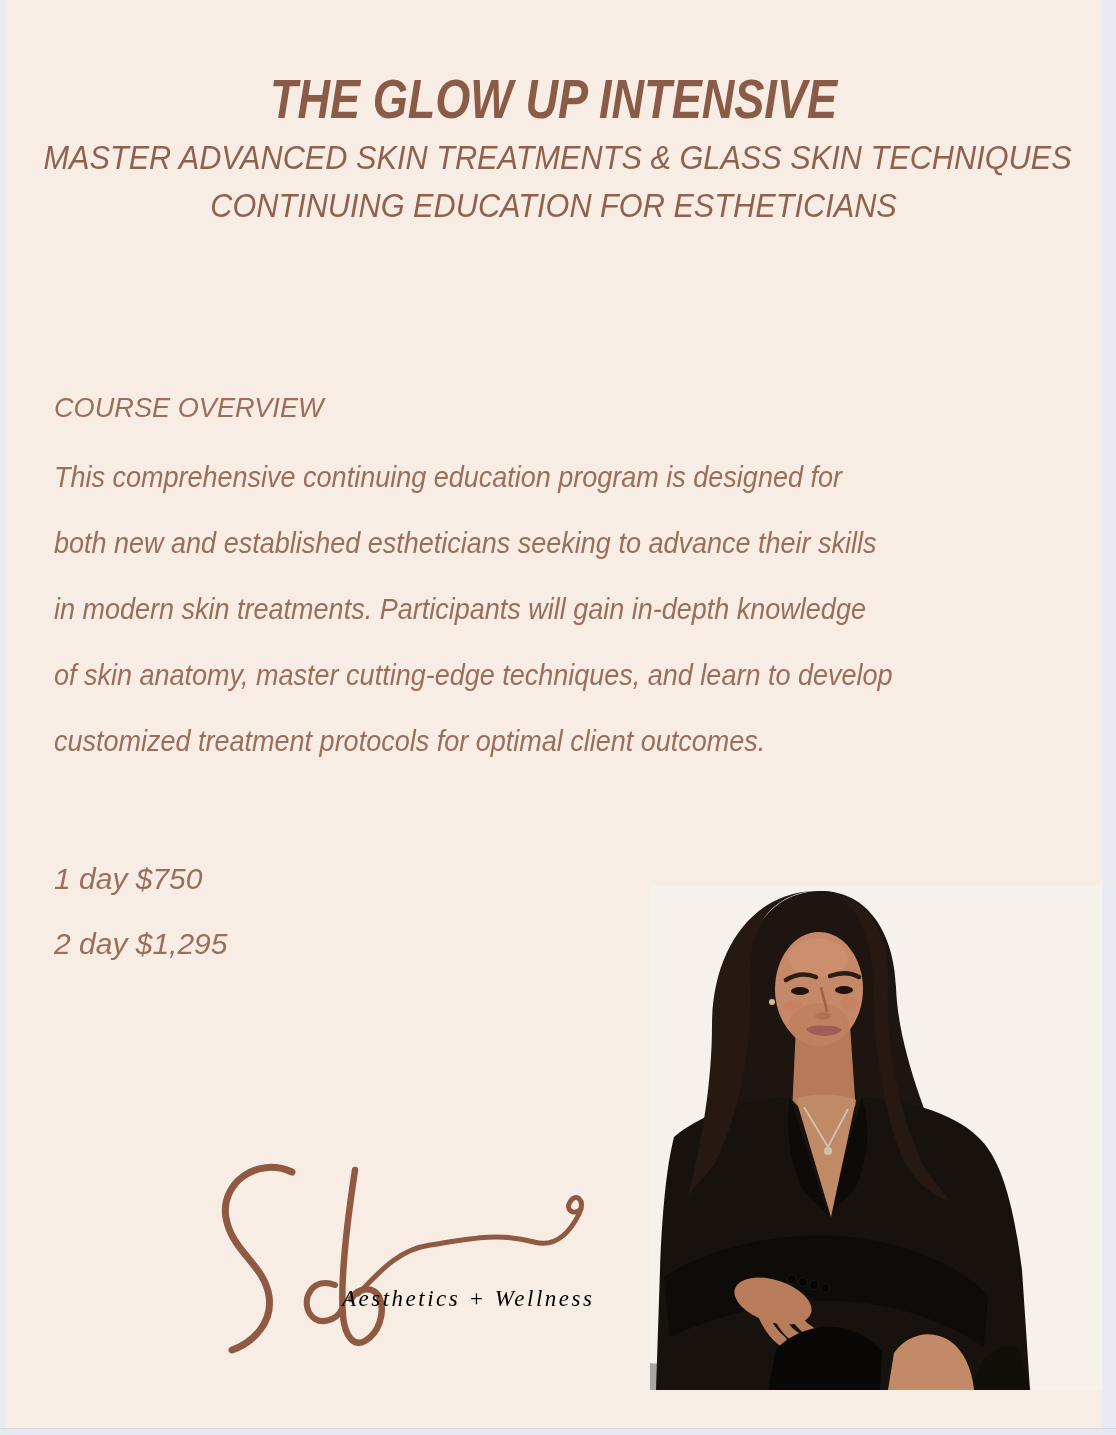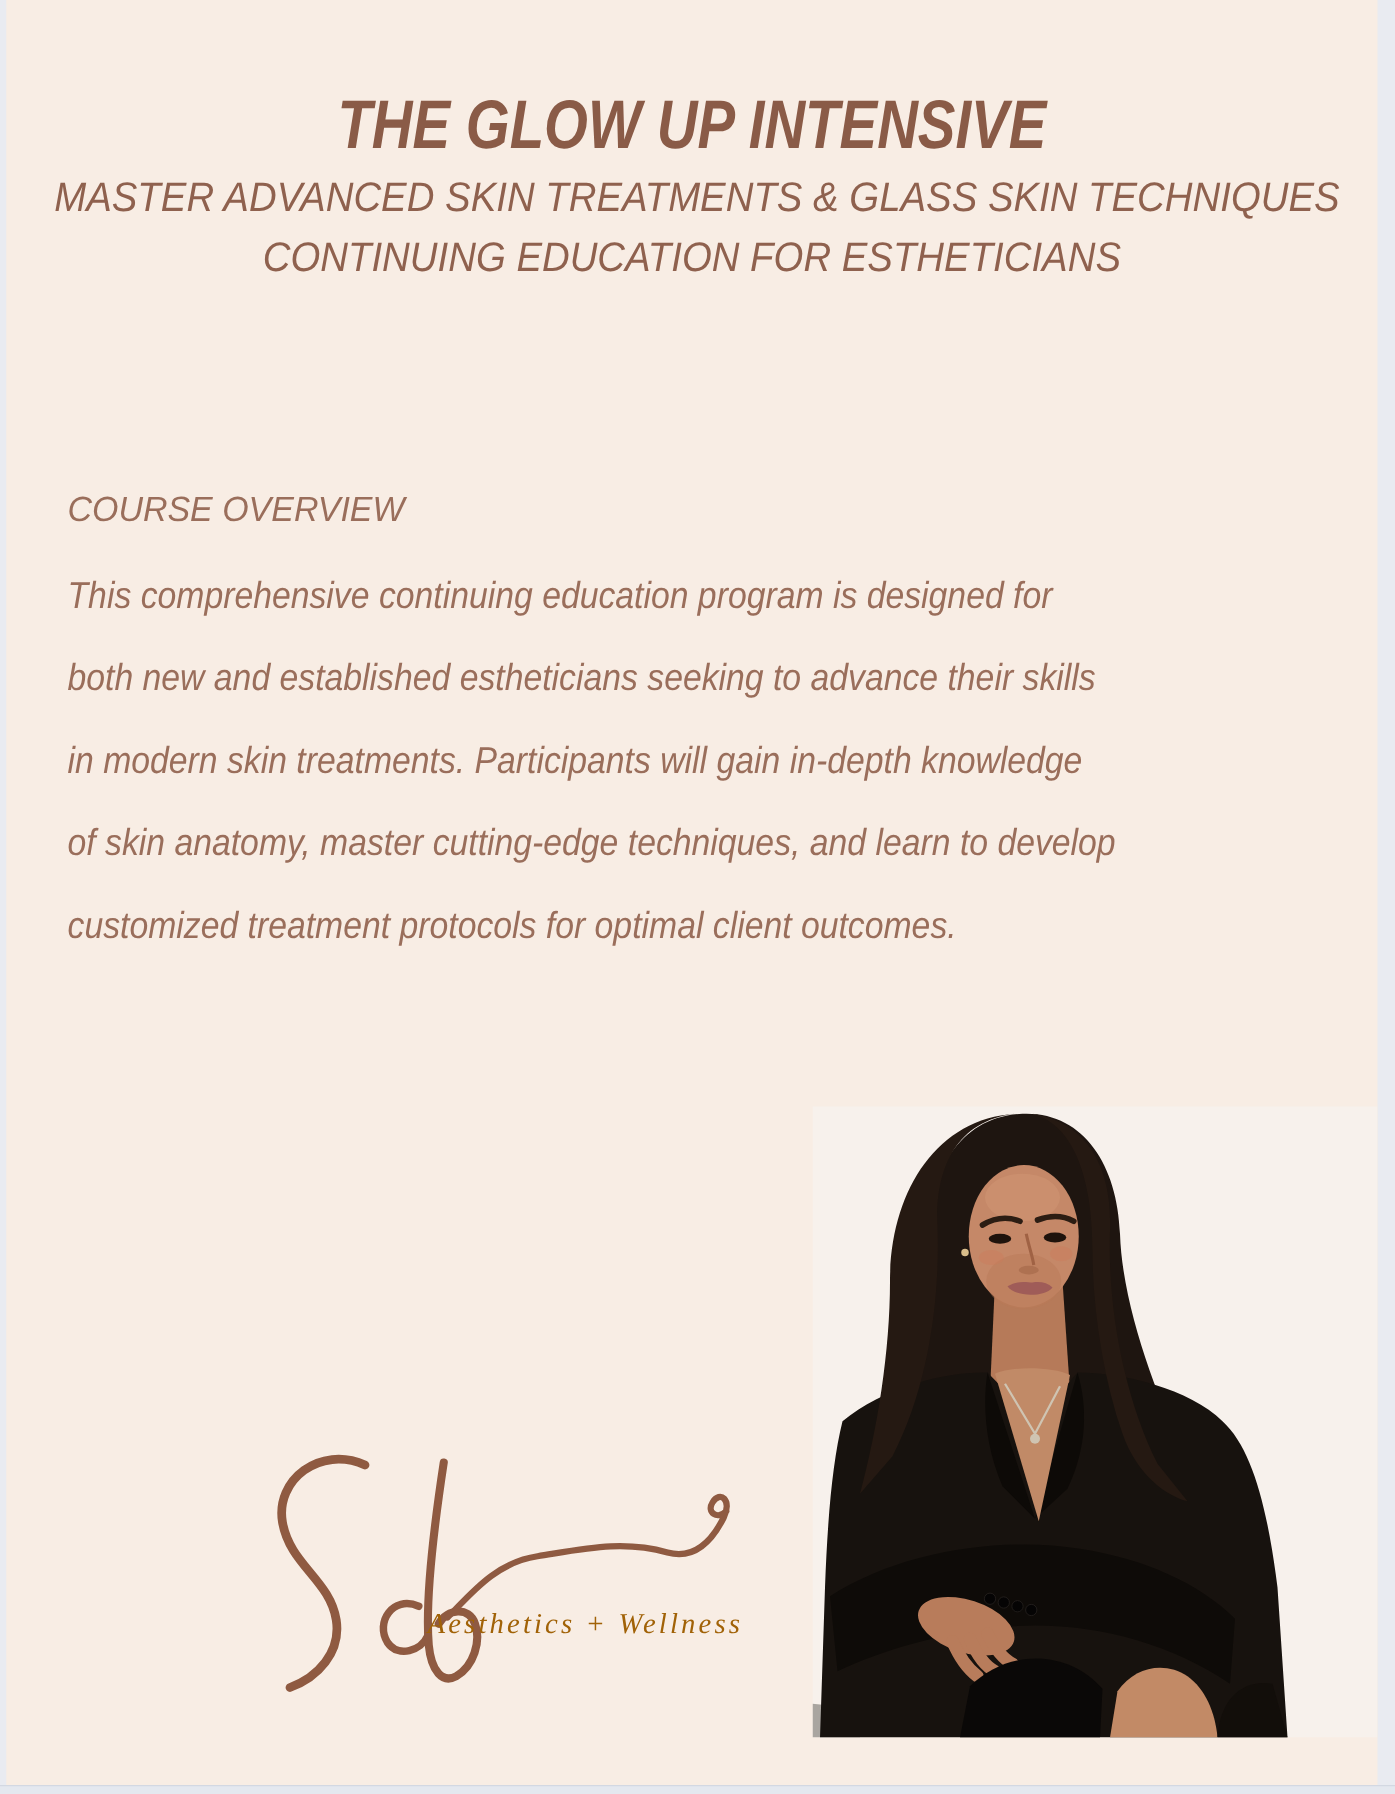--- a/index.html
+++ b/index.html
@@ -77,21 +77,21 @@
     height: 205px;
   }
   .tagline {
     left: 337px;
     top: 1286px;
     width: 230px;
     text-align: center;
     font-family: "Liberation Serif", serif;
     font-size: 23px;
     letter-spacing: 2.5px;
-    color: #a16207;
+    color: #000000;
     white-space: nowrap;
   }
   .photo-box {
     left: 645px;
     top: 885px;
     width: 452px;
     height: 505px;
   }
   .edge-bottom {
     position: absolute;
@@ -121,20 +121,22 @@
   </div>
 
   <div class="abs overview-heading brown-body">COURSE OVERVIEW</div>
 
   <div class="abs overview-body brown-body">This comprehensive continuing education program is designed for
 both new and established estheticians seeking to advance their skills
 in modern skin treatments. Participants will gain in-depth knowledge
 of skin anatomy, master cutting-edge techniques, and learn to develop
 customized treatment protocols for optimal client outcomes.</div>
 
+  <div class="abs pricing brown-body">1 day $750
+2 day $1,295</div>
 
   <div class="abs logo-box">
     <span class="sr-data">Scb</span>
     <svg width="435" height="205" viewBox="0 0 435 205">
       <g fill="none" stroke="#8f5a41" stroke-linecap="round">
         <path d="M94,14 C58,-2 22,26 28,60 C34,94 66,106 71,138 C75,164 56,184 34,192" stroke-width="7"></path>
         <path d="M137,127 C116,118 102,140 112,156 C121,169 139,162 144,151" stroke-width="6"></path>
         <path d="M157,12 C150,58 142,122 145,158 C147,179 156,189 167,183 C181,175 187,155 182,141 C177,127 160,129 153,141" stroke-width="6.5"></path>
         <path d="M160,136 C178,118 198,92 232,87 C270,81 300,74 336,84 C358,90 372,74 381,56 C388,42 378,34 372,44 C367,52 376,58 383,51" stroke-width="5"></path>
       </g>

